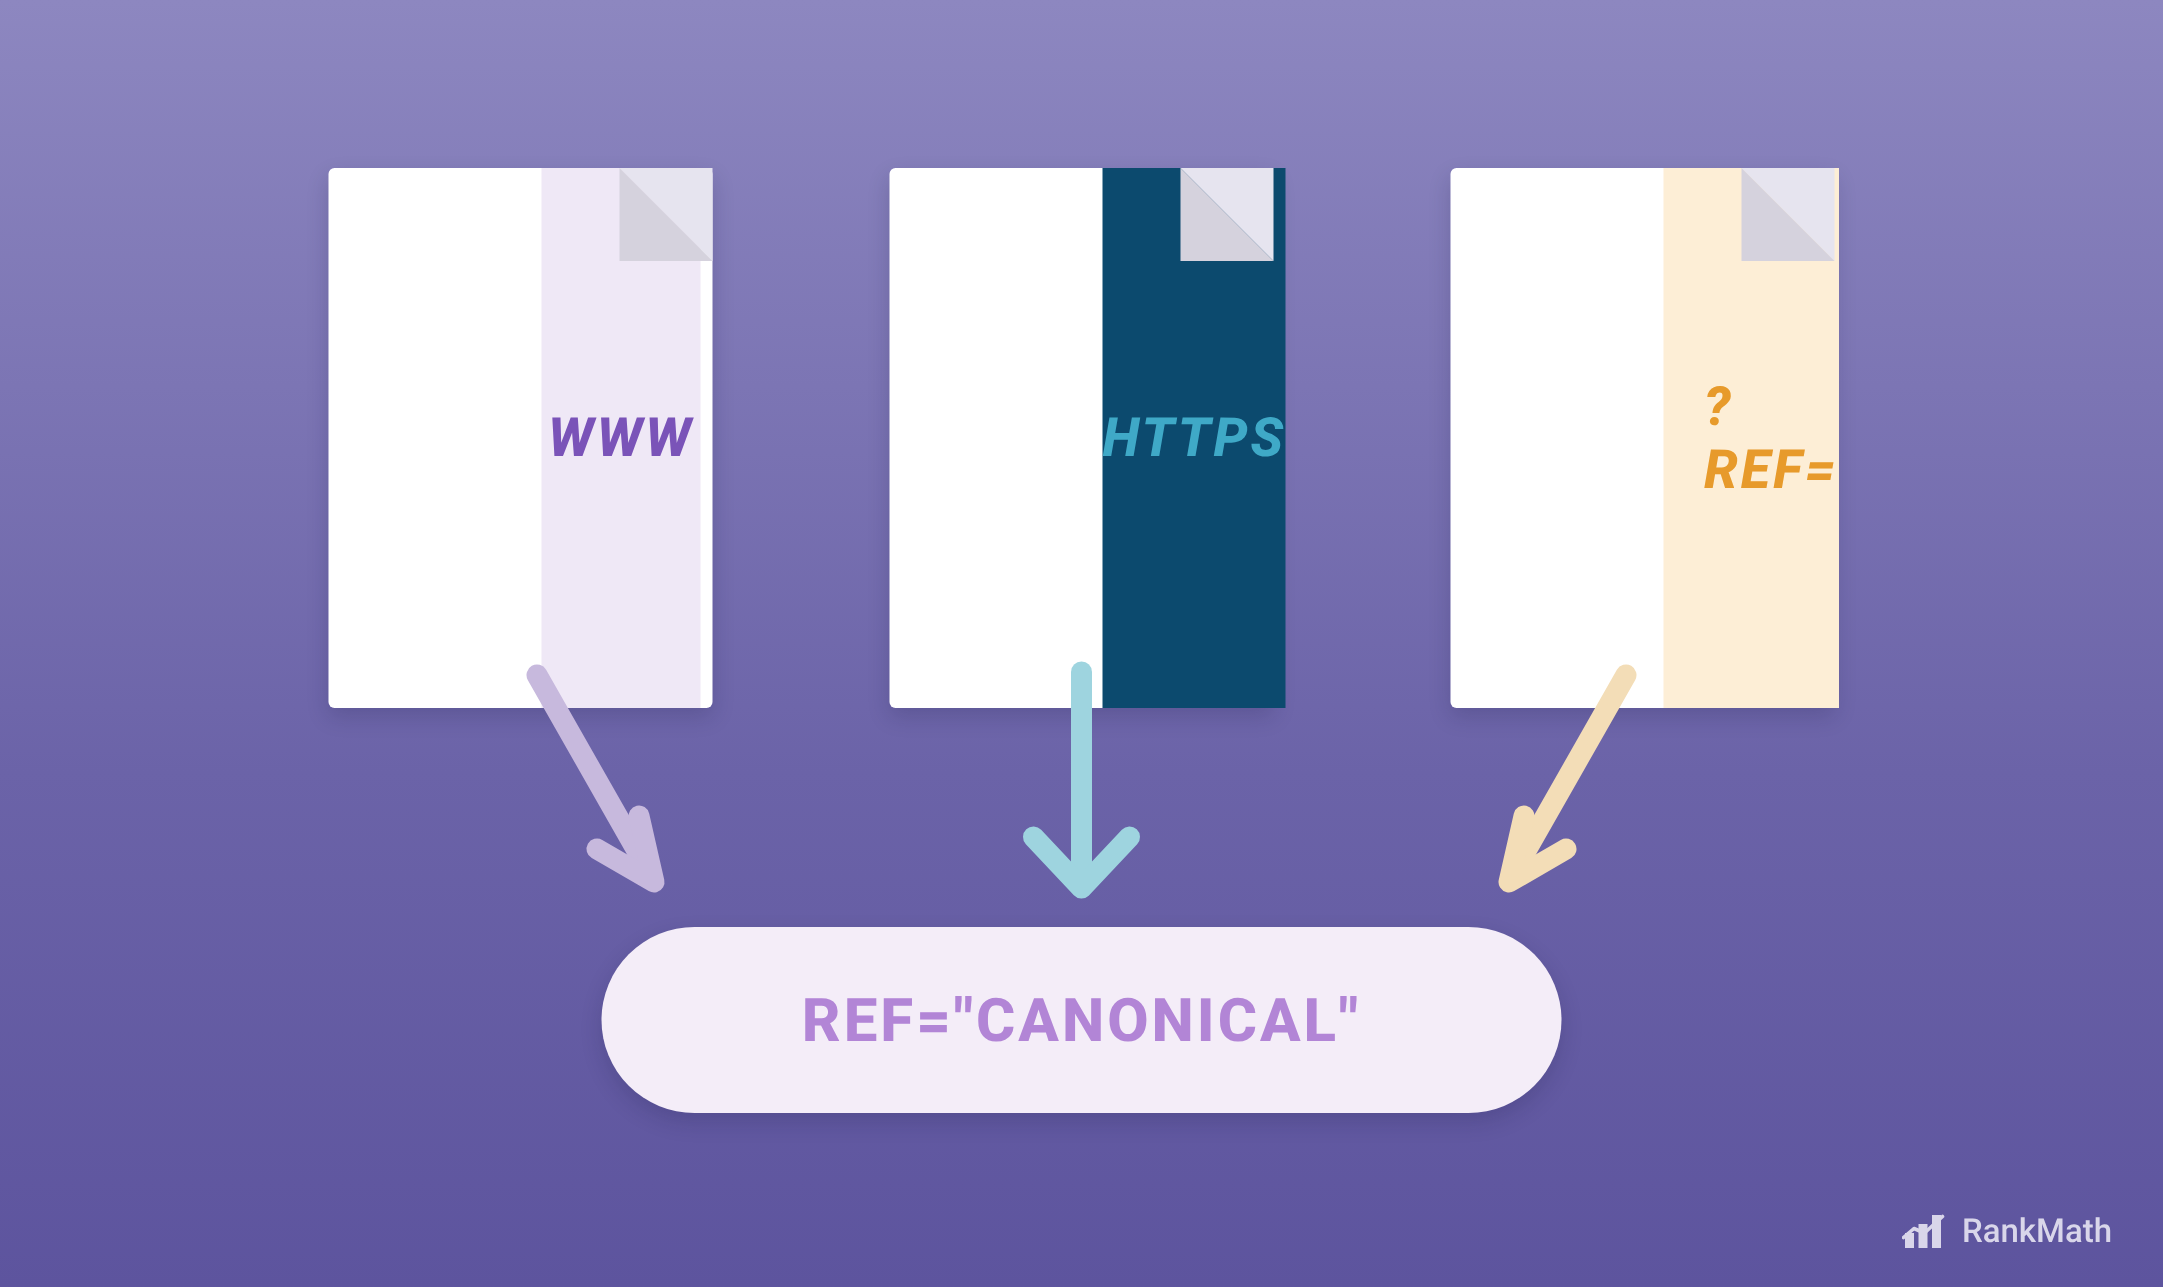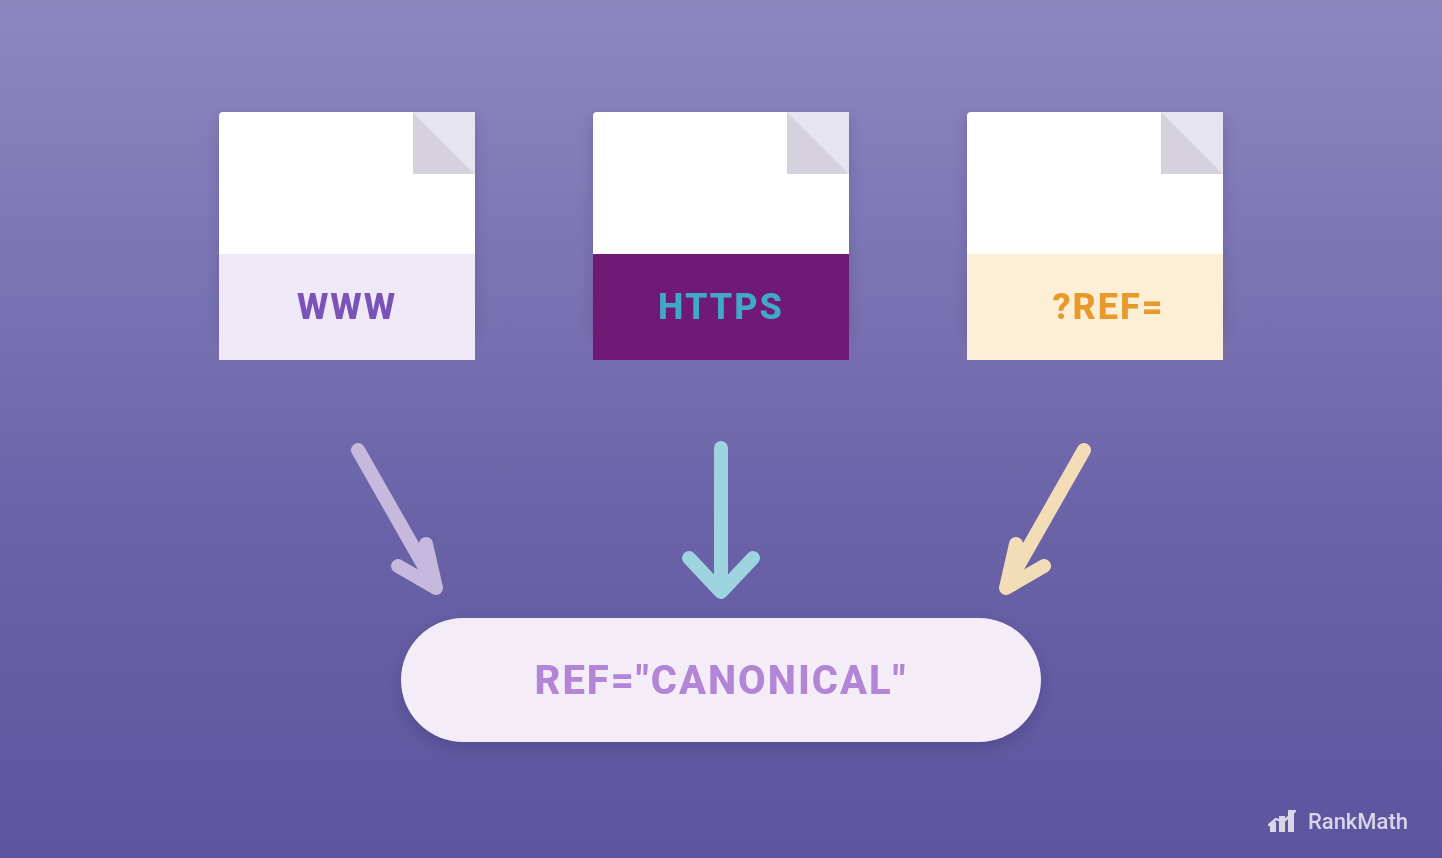--- a/index.html
+++ b/index.html
@@ -18,27 +18,28 @@
     top: 112px;
     left: 0;
     width: 100%;
     display: flex;
     justify-content: center;
     gap: 118px;
   }
 
   .doc-card {
     width: 256px;
-    height: 220px;
+    height: 360px;
     background: #ffffff;
     border-radius: 4px;
     position: relative;
     box-shadow: 0 6px 14px rgba(23, 20, 60, 0.18);
     display: flex;
-    flex-direction: column;
+    flex-direction: row;
+    font-style: italic;
   }
 
   .doc-fold {
     position: absolute;
     top: 0;
     right: 0;
     width: 62px;
     height: 62px;
   }
   .doc-fold .back {
@@ -60,21 +61,21 @@
     display: flex;
     align-items: center;
     justify-content: center;
     font-weight: 800;
     font-size: 36px;
     letter-spacing: 2px;
   }
   .doc-card .spacer-bottom { flex: 1 1 auto; }
 
   .band-www  { background: #efe8f6; color: #7a53b8; }
-  .band-https{ background: #701a75; color: #3fa9c7; }
+  .band-https{ background: #0c4a6e; color: #3fa9c7; }
   .band-ref  { background: #fdeed6; color: #e79a2b; padding-left: 27px; }
 
   .arrows-row {
     position: absolute;
     top: 440px;
     left: 0;
     width: 100%;
     height: 170px;
   }
   .arrow {

